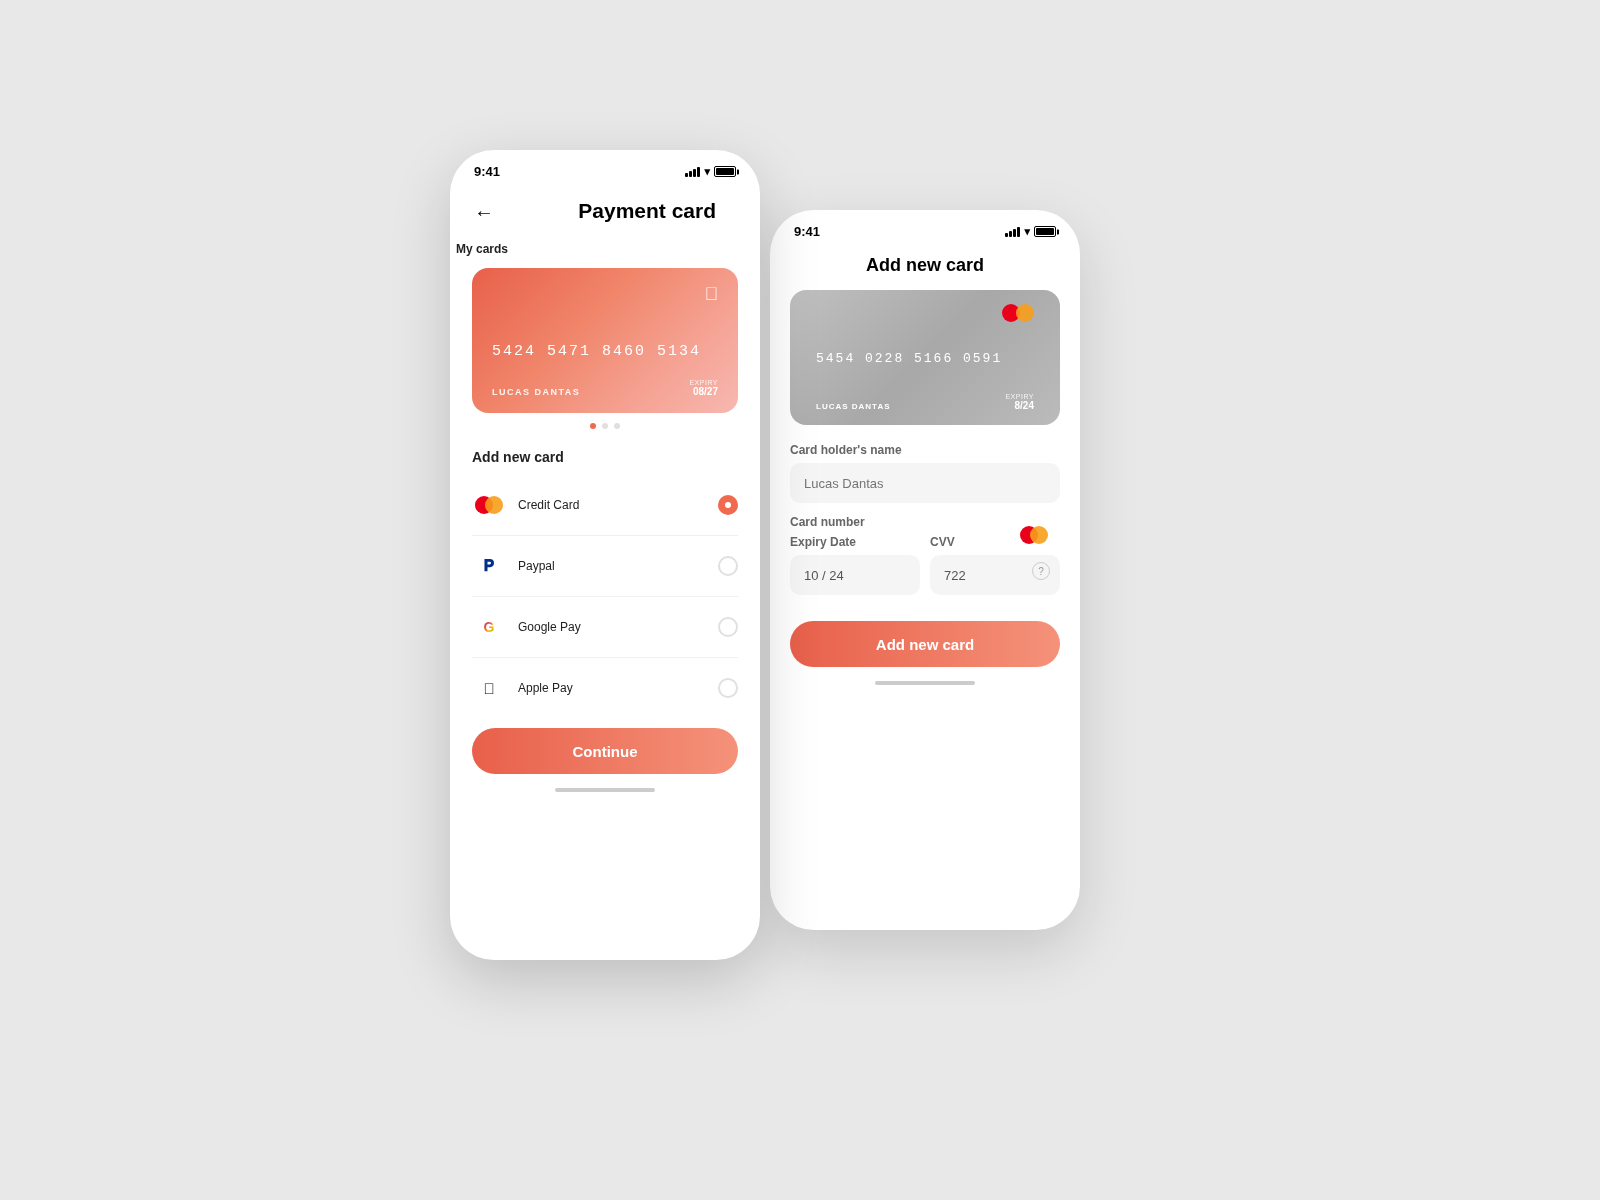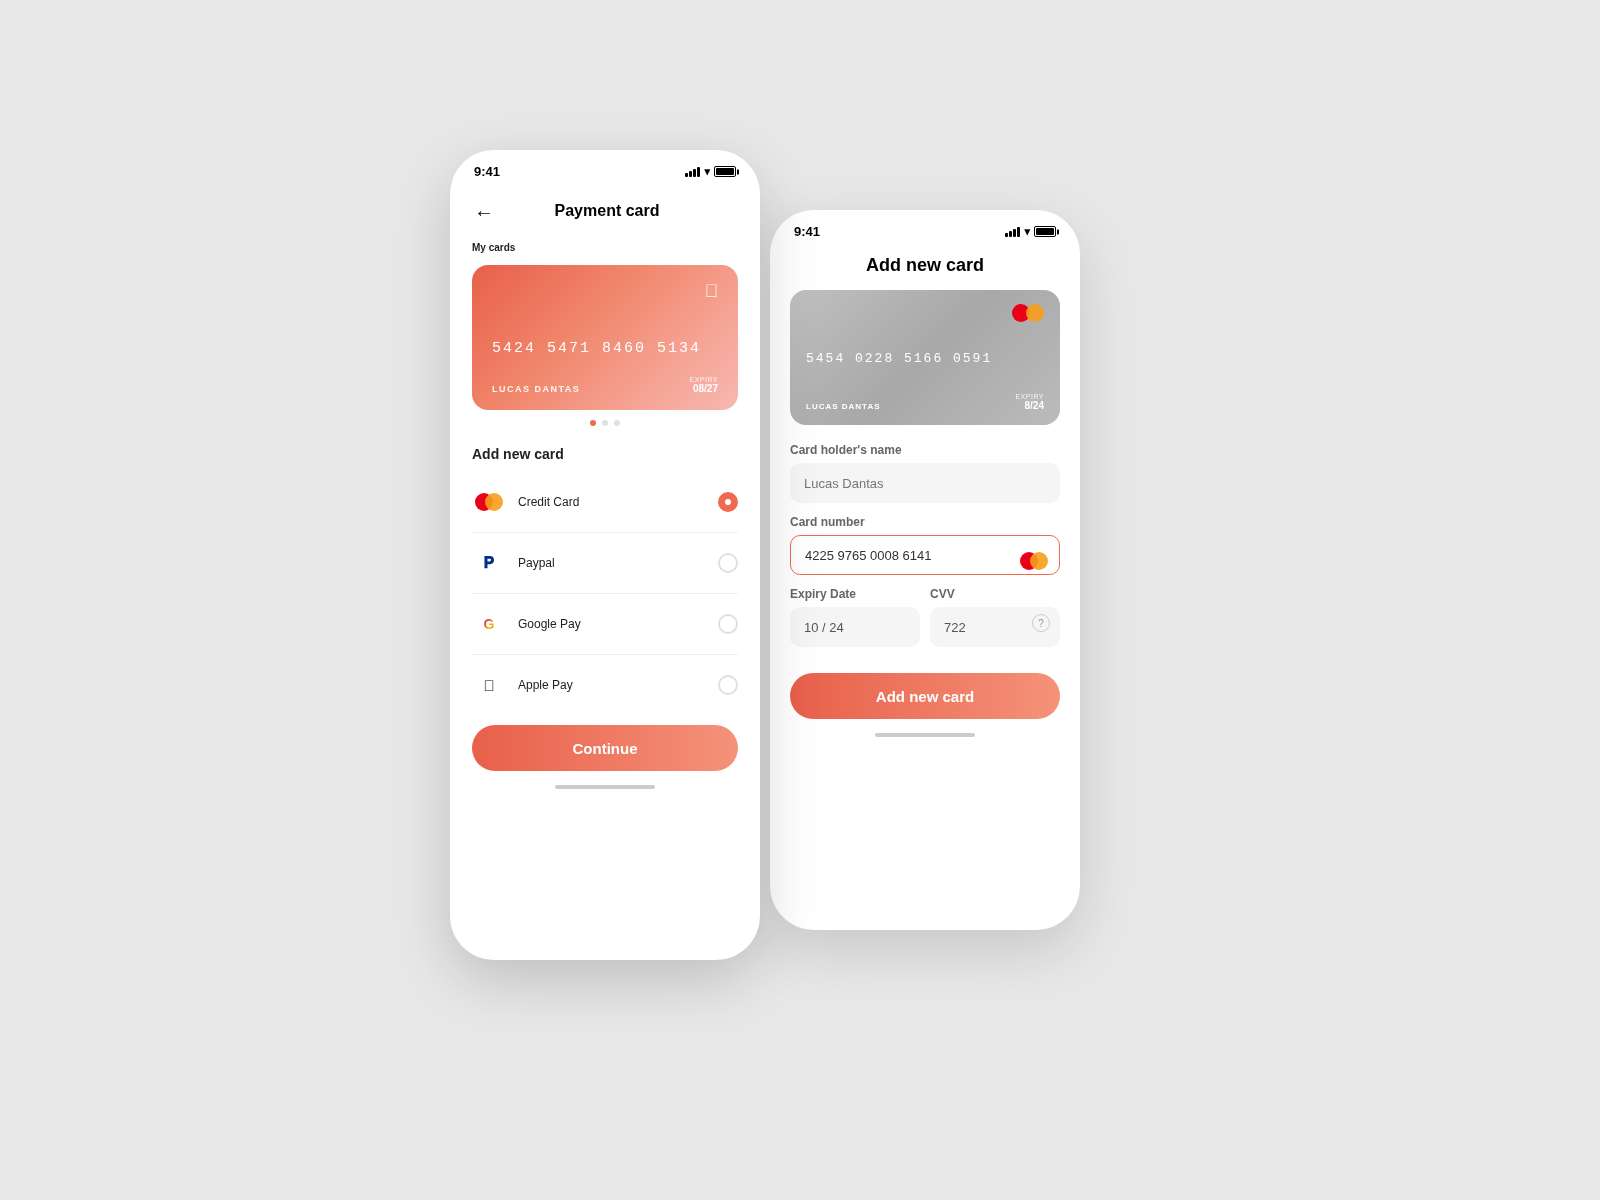--- a/index.html
+++ b/index.html
@@ -87,29 +87,29 @@
       position: relative;
     }
     .back-btn {
       font-size: 20px;
       color: #000;
       cursor: pointer;
       padding: 4px;
     }
     .header-title {
       flex: 1;
-      text-align: center;
-      font-size: 16px;
+      text-align: right;
+      font-size: 21px;
       font-weight: 700;
       margin-right: 24px;
     }
     
     .section-label {
-      padding: 4px 22px 12px;
-      font-size: 10px;
+      padding: 4px 6px 12px;
+      font-size: 12px;
       font-weight: 600;
       color: #222;
     }
     .cards-carousel {
       padding: 0 22px;
     }
     .card-visual {
       width: 100%;
       height: 145px;
       border-radius: 16px;
@@ -263,21 +263,21 @@
       padding: 8px 20px 14px;
       text-align: center;
       font-size: 18px;
       font-weight: 700;
     }
     .grey-card {
       margin: 0 20px 18px;
       height: 135px;
       border-radius: 16px;
       background: linear-gradient(135deg, #c0c0c0 0%, #a8a8a8 50%, #bbb 100%);
-      padding: 14px 16px;
+      padding: 14px 26px;
       color: #fff;
       position: relative;
       display: flex;
       flex-direction: column;
       justify-content: space-between;
     }
     .mc-overlay {
       display: flex;
       justify-content: flex-end;
     }
@@ -409,21 +409,20 @@
       </div>
     </div>
 
     
     <div class="form-section">
       <div class="form-label">Card holder's name</div>
       <input class="form-input" type="text" placeholder="Lucas Dantas" style="">
 
       <div class="form-label">Card number</div>
       <div class="card-number-row">
-        <input class="form-input active-border" type="text" style="color: rgb(51, 51, 51);" value="4225 9765 0008 6141">
         <div class="mc-in-input mastercard">
           <div class="mc-circle mc-red"></div>
           <div class="mc-circle mc-orange" style="right:0;left:auto;"></div>
         </div>
       </div>
 
       <div class="expiry-cvv-row">
         <div>
           <div class="form-label">Expiry Date</div>
           <input class="form-input" type="text" value="10 / 24" style="">

